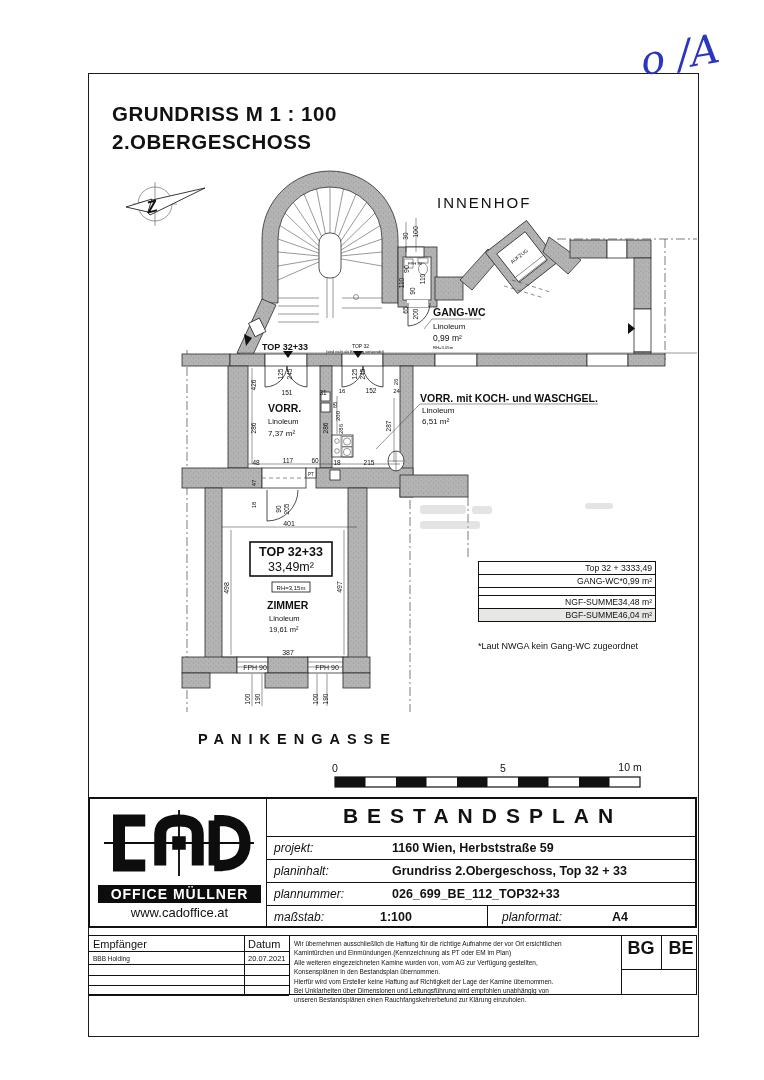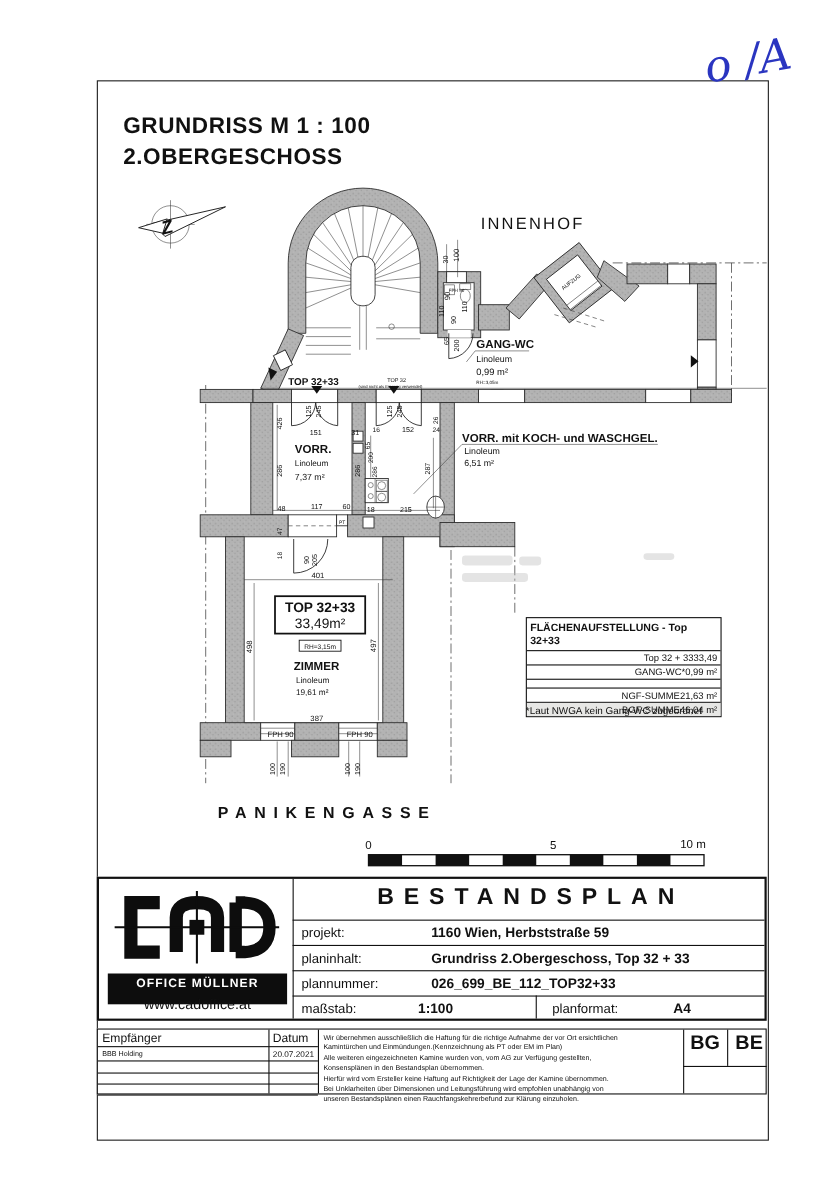--- a/index.html
+++ b/index.html
@@ -21,23 +21,23 @@
   #area-table .r{display:flex;justify-content:flex-end;padding:1px 3px;border-bottom:1px solid #111;height:10px;line-height:10px;}
   #area-table .sp{height:7px;border-bottom:1px solid #111;}
   #area-table .r.shade{background:#e7e7e5;padding-left:28px;}
   #area-table .r:last-child{border-bottom:none;}
   #footnote{left:478px;top:641px;font-size:9px;}
   
   #titleblock{left:88px;top:797px;width:609px;height:131px;border:2px solid #111;box-sizing:border-box;background:#fff;}
   #tb-divider{left:176px;top:0;width:0;height:127px;border-left:1.6px solid #111;}
   .tb-hline{position:absolute;left:176px;width:429px;border-top:1.4px solid #111;}
   #tb-title{left:180px;top:5px;width:425px;text-align:center;font-size:21px;font-weight:bold;letter-spacing:9px;}
-  .tb-label{font-size:12px;}
+  .tb-label{font-size:12px;font-style:italic;}
   .tb-value{font-size:12.5px;font-weight:bold;}
-  #logo-bar{left:8px;top:86px;width:163px;height:28px;background:#0d0d0d;color:#fff;text-align:center;font-weight:bold;font-size:11px;line-height:18px;letter-spacing:1px;}
+  #logo-bar{left:8px;top:86px;width:163px;height:18px;background:#0d0d0d;color:#fff;text-align:center;font-weight:bold;font-size:14px;line-height:18px;letter-spacing:1px;}
   #logo-url{left:8px;top:106px;width:163px;text-align:center;font-weight:normal;font-size:13px;}
   
   #footer{left:88px;top:935px;width:609px;height:60px;border:1.4px solid #111;box-sizing:border-box;background:#fff;font-size:11px;}
   .f-vline{position:absolute;top:0;height:100%;border-left:1.2px solid #111;}
   .f-hline{position:absolute;border-top:1px solid #111;}
   #bg-be-split{position:absolute;left:572px;top:0;height:33px;border-left:1.2px solid #111;}
   .bgbe{position:absolute;top:2px;width:40px;text-align:center;font-weight:bold;font-size:18px;}
   #disclaimer{position:absolute;left:205px;top:3px;width:315px;font-size:6.45px;line-height:9.4px;}
 </style>
 </head>
@@ -301,33 +301,32 @@
     <rect x="335" y="777" width="305" height="10" fill="#fff" stroke="#111" stroke-width="1.2"></rect>
     <rect x="335" y="777" width="30.5" height="10" class="blk"></rect>
     <rect x="396" y="777" width="30.5" height="10" class="blk"></rect>
     <rect x="457" y="777" width="30.5" height="10" class="blk"></rect>
     <rect x="518" y="777" width="30.5" height="10" class="blk"></rect>
     <rect x="579" y="777" width="30.5" height="10" class="blk"></rect>
   </g>
 </svg>
 
 <div class="abs" id="area-table">
-  <div class="hd">FLÄCHENAUFSTELLUNG - Top 32+33</div>
   <div class="r">
       <span>Top 32 + 33</span>
       <span>33,49</span>
     </div>
   <div class="r">
       <span>GANG-WC*</span>
       <span>0,99 m²</span>
     </div>
   <div class="sp"></div>
   <div class="r">
       <span>NGF-SUMME</span>
-      <span>21,63 m²</span>
+      <span>34,48 m²</span>
     </div>
   <div class="r shade">
       <span>BGF-SUMME</span>
       <span>46,04 m²</span>
     </div>
 </div>
 <div class="abs" id="footnote">*Laut NWGA kein Gang-WC zugeordnet</div>
 
 <div class="abs" id="titleblock">
   <div class="abs" id="tb-divider"></div>

